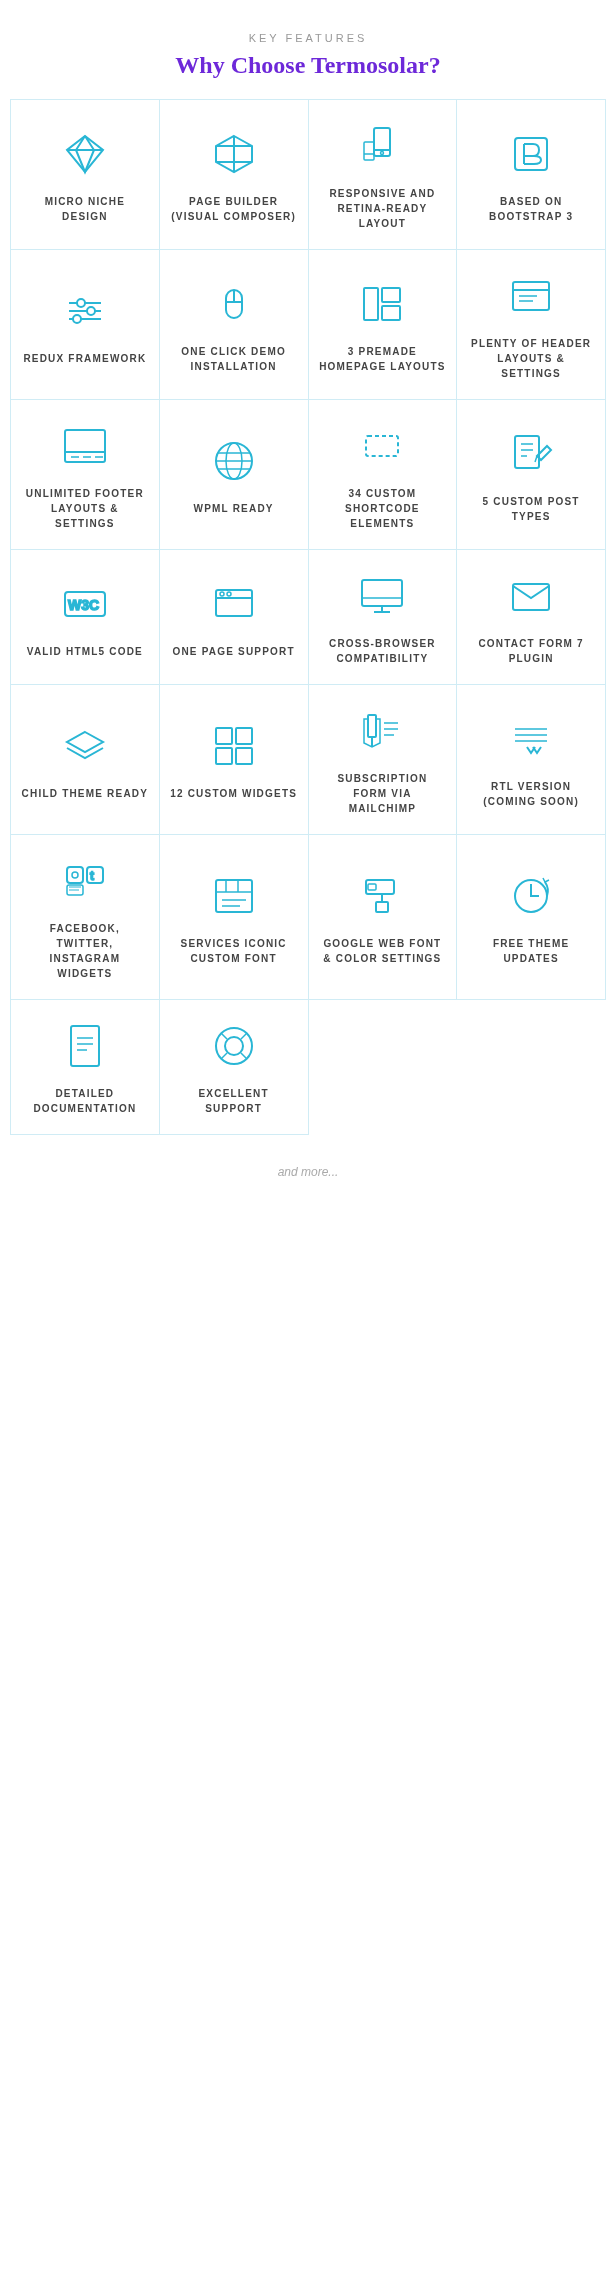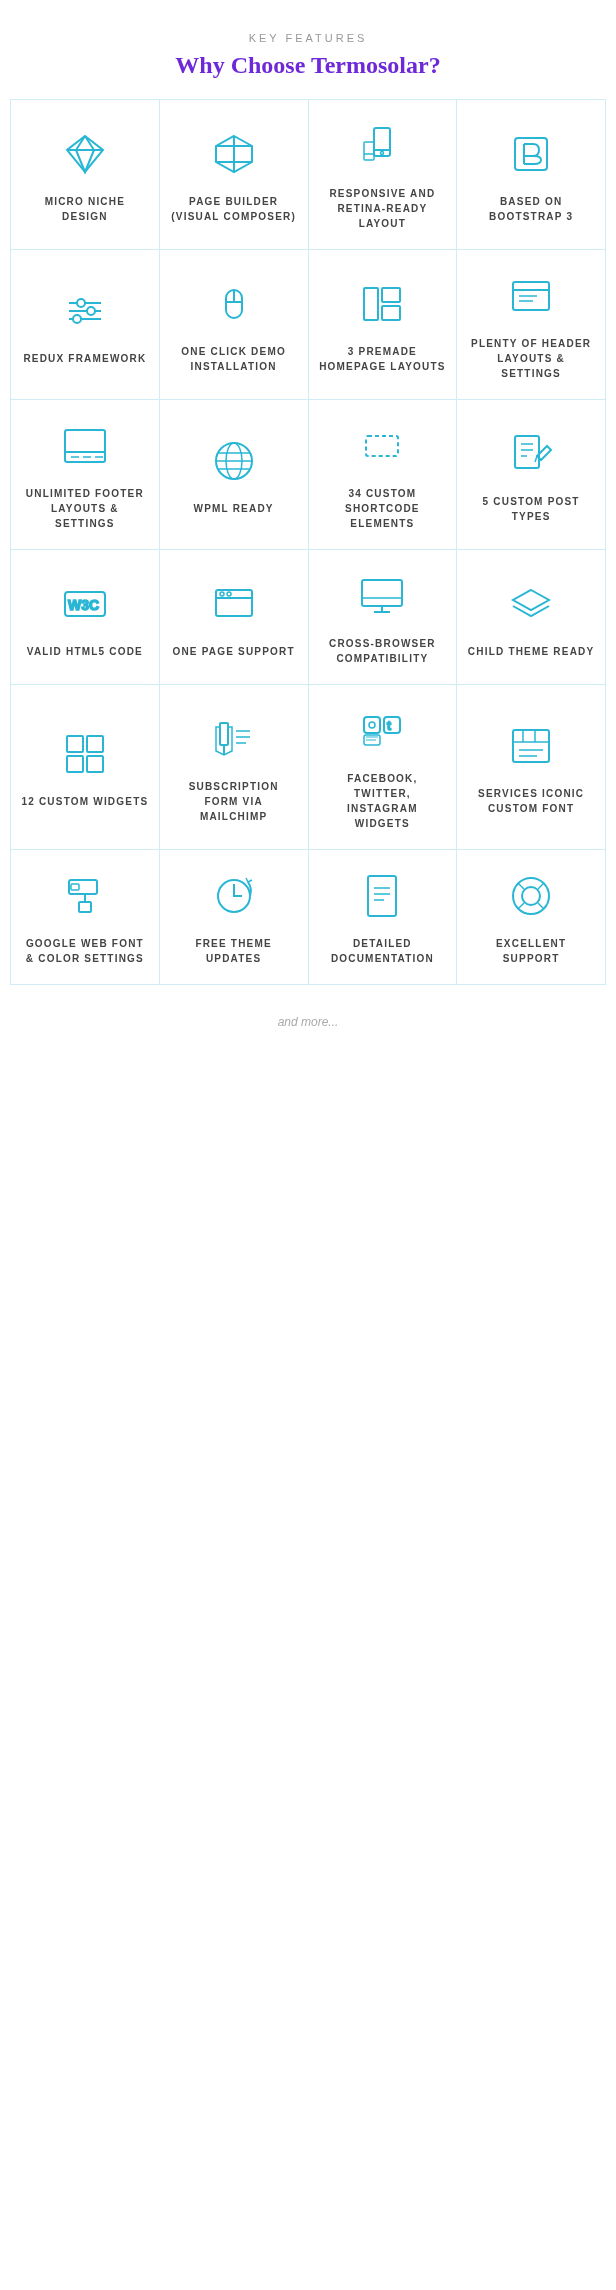--- a/index.html
+++ b/index.html
@@ -257,20 +257,30 @@
           <line x1="24" y1="34" x2="24" y2="40" stroke="#29b6d5" stroke-width="2"></line>
           <line x1="16" y1="40" x2="32" y2="40" stroke="#29b6d5" stroke-width="2"></line>
         </svg>
       </div>
       <div class="cell-label">CROSS-BROWSER
 COMPATIBILITY</div>
     </div>
     <div class="cell">
       <div class="cell-icon">
         <svg viewBox="0 0 48 48" width="48" height="48">
+          <rect x="6" y="12" width="36" height="26" rx="2" stroke="#29b6d5" stroke-width="2" fill="none"></rect>
+          <polyline points="6,14 24,26 42,14" stroke="#29b6d5" stroke-width="2" fill="none"></polyline>
+        </svg>
+      </div>
+      <div class="cell-label">CONTACT FORM 7
+PLUGIN</div>
+    </div>
+    <div class="cell">
+      <div class="cell-icon">
+        <svg viewBox="0 0 48 48" width="48" height="48">
           <polygon points="24,10 42,20 24,30 6,20" stroke="#29b6d5" stroke-width="2" fill="none"></polygon>
           <polyline points="6,26 24,36 42,26" stroke="#29b6d5" stroke-width="2" fill="none"></polyline>
         </svg>
       </div>
       <div class="cell-label">CHILD THEME
 READY</div>
     </div>
     <div class="cell">
       <div class="cell-icon">
         <svg viewBox="0 0 48 48" width="48" height="48">
@@ -289,20 +299,33 @@
           <rect x="10" y="8" width="8" height="22" rx="1" stroke="#29b6d5" stroke-width="2" fill="none"></rect>
           <line x1="14" y1="30" x2="14" y2="40" stroke="#29b6d5" stroke-width="2"></line>
           <polyline points="10,12 6,12 6,36 14,40 22,36 22,12 18,12" stroke="#29b6d5" stroke-width="1.5" fill="none"></polyline>
           <line x1="26" y1="16" x2="40" y2="16" stroke="#29b6d5" stroke-width="1.5"></line>
           <line x1="26" y1="22" x2="40" y2="22" stroke="#29b6d5" stroke-width="1.5"></line>
           <line x1="26" y1="28" x2="36" y2="28" stroke="#29b6d5" stroke-width="1.5"></line>
         </svg>
       </div>
       <div class="cell-label">SUBSCRIPTION FORM
 VIA MAILCHIMP</div>
+    </div>
+    <div class="cell">
+      <div class="cell-icon">
+        <svg viewBox="0 0 48 48" width="48" height="48">
+          <line x1="8" y1="14" x2="40" y2="14" stroke="#29b6d5" stroke-width="1.5"></line>
+          <line x1="8" y1="20" x2="40" y2="20" stroke="#29b6d5" stroke-width="1.5"></line>
+          <line x1="8" y1="26" x2="40" y2="26" stroke="#29b6d5" stroke-width="1.5"></line>
+          <polyline points="28,32 24,38 20,32" stroke="#29b6d5" stroke-width="2" fill="none"></polyline>
+          <polyline points="34,32 30,38 26,32" stroke="#29b6d5" stroke-width="2" fill="none"></polyline>
+        </svg>
+      </div>
+      <div class="cell-label">RTL VERSION
+(COMING SOON)</div>
     </div>
     <div class="cell">
       <div class="cell-icon">
         <svg viewBox="0 0 48 48" width="48" height="48">
           <rect x="6" y="10" width="16" height="16" rx="3" stroke="#29b6d5" stroke-width="2" fill="none"></rect>
           <circle cx="14" cy="18" r="3" stroke="#29b6d5" stroke-width="1.5" fill="none"></circle>
           <rect x="26" y="10" width="16" height="16" rx="3" stroke="#29b6d5" stroke-width="2" fill="none"></rect>
           <text x="29" y="23" font-size="12" font-weight="bold" fill="#29b6d5" font-family="Arial">t</text>
           <rect x="6" y="28" width="16" height="10" rx="2" stroke="#29b6d5" stroke-width="1.5" fill="none"></rect>
           <line x1="8" y1="30" x2="20" y2="30" stroke="#29b6d5" stroke-width="1"></line>

